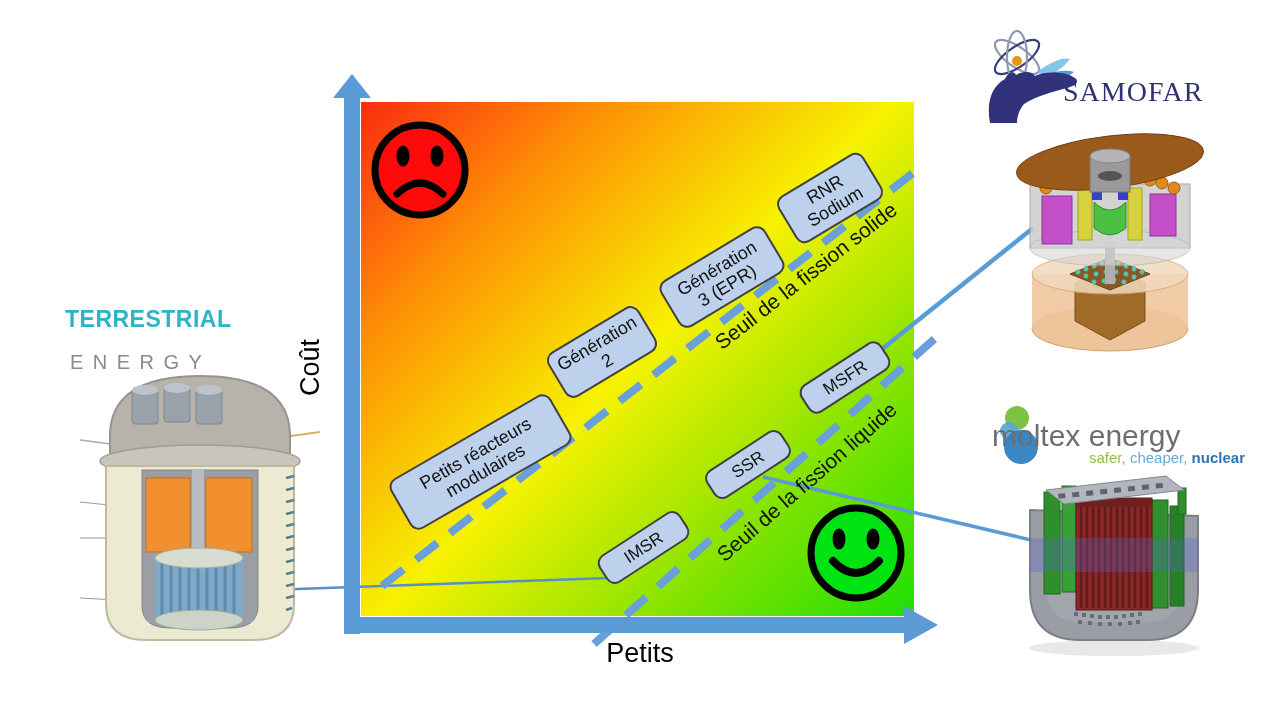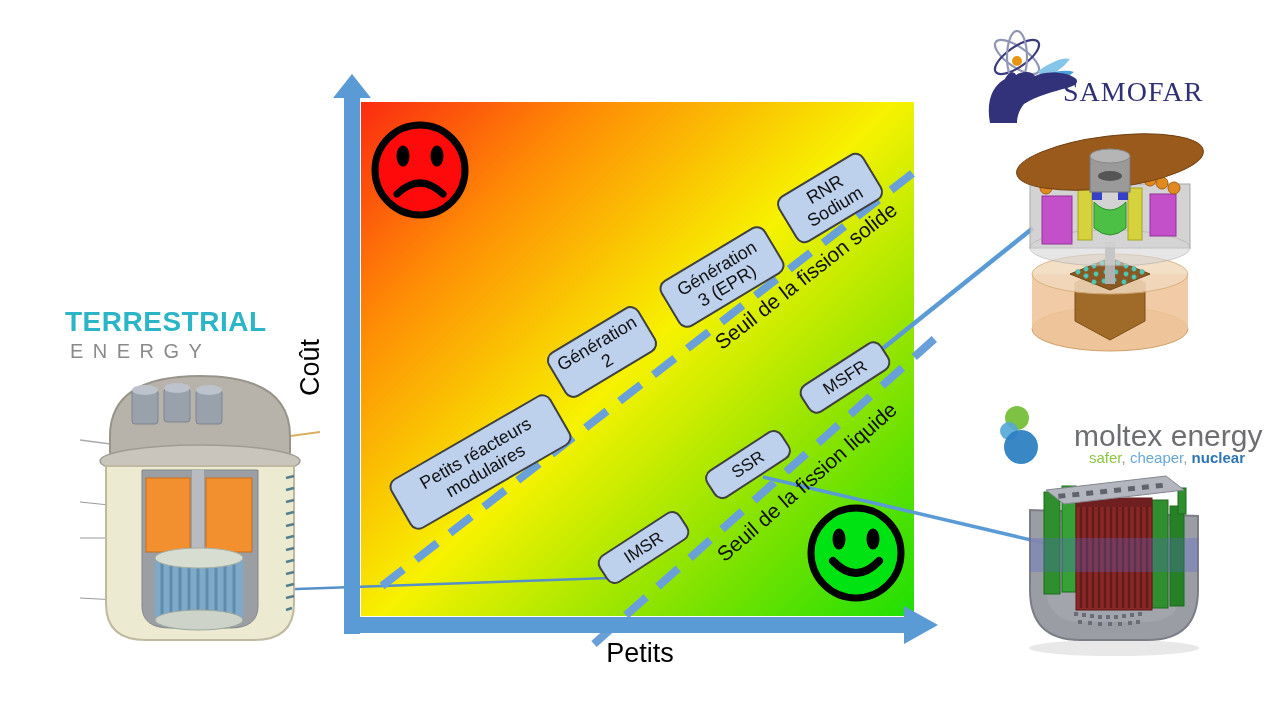--- a/index.html
+++ b/index.html
@@ -25,27 +25,27 @@
   
   .thresh{color:#111;font-size:21px;text-align:center;}
   #th-solid {left:681px;top:264px;width:250px;transform:rotate(-38deg);}
   #th-liquid{left:682px;top:470px;width:250px;transform:rotate(-41deg);}
   
   #y-label{left:260px;top:352px;width:100px;text-align:center;font-size:27px;color:#000;
            transform:rotate(-90deg);}
   #x-label{left:580px;top:638px;width:120px;text-align:center;font-size:27px;color:#000;}
   
   #terr-logo{left:65px;top:306px;width:210px;}
-  #terr-line1{font-size:28px;font-weight:bold;color:#2cb4c7;letter-spacing:.5px;}
-  #terr-line2{font-size:20px;color:#8a8a8a;letter-spacing:9.5px;margin-top:2px;padding-left:5px;}
+  #terr-line1{font-size:23px;font-weight:bold;color:#2cb4c7;letter-spacing:.5px;}
+  #terr-line2{font-size:20px;color:#8a8a8a;letter-spacing:9.5px;margin-top:18px;padding-left:5px;}
   
   #samofar-name{left:1063px;top:76px;font-family:Liberation Serif, serif;font-size:28px;
     color:#303173;letter-spacing:1px;}
   
-  #moltex-name{left:1074px;top:419px;font-size:30px;color:#6d6e71;}
+  #moltex-name{left:992px;top:419px;font-size:30px;color:#6d6e71;}
   #moltex-tag{left:1049px;top:449px;font-size:15px;margin-left:40px;}
   #moltex-tag .p1{color:#8cc63f;}
   #moltex-tag .sep{color:#9a9a9a;}
   #moltex-tag .p2{color:#68a8d8;}
   #moltex-tag .p3{color:#2e75b6;font-weight:bold;}
 </style>
 </head>
 <body>
 
 <div id="slide">

